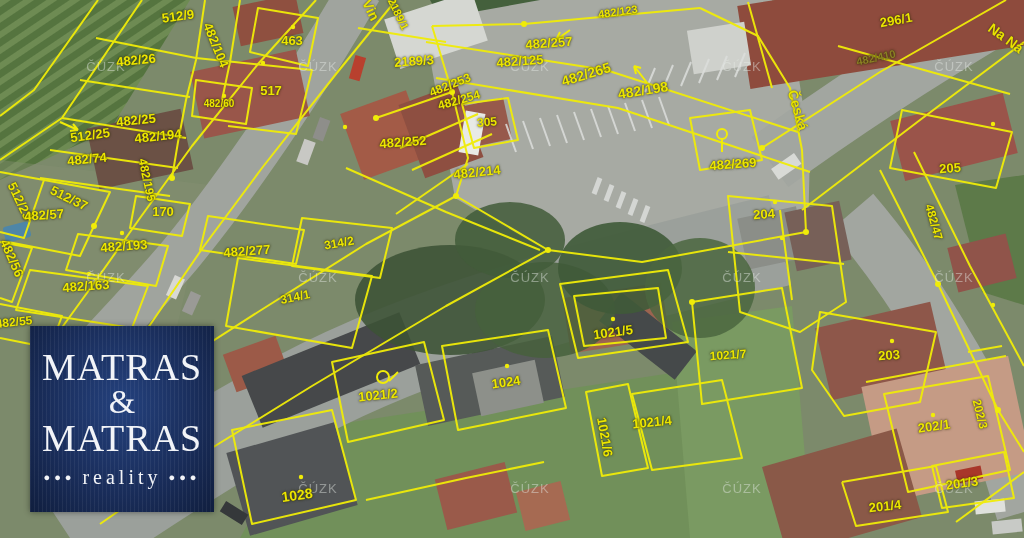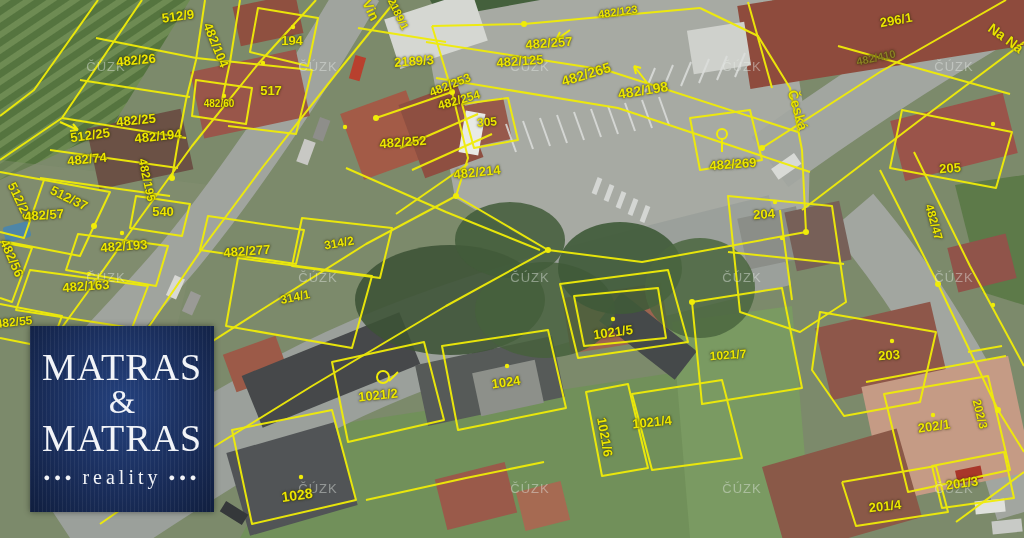--- a/index.html
+++ b/index.html
@@ -242,33 +242,33 @@
       <span class="wmark" style="left: 742px; top: 277px;">ČÚZK</span>
       <span class="wmark" style="left: 742px; top: 488px;">ČÚZK</span>
       <span class="wmark" style="left: 954px; top: 66px;">ČÚZK</span>
       <span class="wmark" style="left: 954px; top: 277px;">ČÚZK</span>
       <span class="wmark" style="left: 954px; top: 488px;">ČÚZK</span>
     </div>
 
   <div id="labels">
       <span class="plabel" style="left: 178px; top: 16px; font-size: 13px; transform: translate(-50%, -50%) rotate(-8deg);">512/9</span>
       <span class="plabel" style="left: 216px; top: 45px; font-size: 13px; transform: translate(-50%, -50%) rotate(68deg);">482/104</span>
-      <span class="plabel" style="left: 292px; top: 40px; font-size: 13px; transform: translate(-50%, -50%) rotate(0deg);">194</span>
+      <span class="plabel" style="left: 292px; top: 40px; font-size: 13px; transform: translate(-50%, -50%) rotate(0deg);">463</span>
       <span class="plabel" style="left: 136px; top: 60px; font-size: 13px; transform: translate(-50%, -50%) rotate(-6deg);">482/26</span>
       <span class="plabel" style="left: 271px; top: 90px; font-size: 13px; transform: translate(-50%, -50%) rotate(0deg);">517</span>
       <span class="plabel" style="left: 219px; top: 104px; font-size: 10px; transform: translate(-50%, -50%) rotate(0deg);">482/60</span>
       <span class="plabel" style="left: 136px; top: 120px; font-size: 13px; transform: translate(-50%, -50%) rotate(-6deg);">482/25</span>
       <span class="plabel" style="left: 90px; top: 135px; font-size: 13px; transform: translate(-50%, -50%) rotate(-8deg);">512/25</span>
       <span class="plabel" style="left: 158px; top: 136px; font-size: 13px; transform: translate(-50%, -50%) rotate(-6deg);">482/194</span>
       <span class="plabel" style="left: 87px; top: 159px; font-size: 13px; transform: translate(-50%, -50%) rotate(-6deg);">482/74</span>
       <span class="plabel" style="left: 147px; top: 180px; font-size: 12px; transform: translate(-50%, -50%) rotate(78deg);">482/195</span>
       <span class="plabel" style="left: 20px; top: 201px; font-size: 13px; transform: translate(-50%, -50%) rotate(64deg);">512/23</span>
       <span class="plabel" style="left: 69px; top: 198px; font-size: 13px; transform: translate(-50%, -50%) rotate(26deg);">512/37</span>
       <span class="plabel" style="left: 44px; top: 215px; font-size: 13px; transform: translate(-50%, -50%) rotate(-4deg);">482/57</span>
-      <span class="plabel" style="left: 163px; top: 211px; font-size: 13px; transform: translate(-50%, -50%) rotate(0deg);">540</span>
+      <span class="plabel" style="left: 163px; top: 211px; font-size: 13px; transform: translate(-50%, -50%) rotate(0deg);">170</span>
       <span class="plabel" style="left: 124px; top: 246px; font-size: 13px; transform: translate(-50%, -50%) rotate(-4deg);">482/193</span>
       <span class="plabel" style="left: 247px; top: 251px; font-size: 13px; transform: translate(-50%, -50%) rotate(-4deg);">482/277</span>
       <span class="plabel" style="left: 12px; top: 258px; font-size: 13px; transform: translate(-50%, -50%) rotate(66deg);">482/56</span>
       <span class="plabel" style="left: 86px; top: 286px; font-size: 13px; transform: translate(-50%, -50%) rotate(-4deg);">482/163</span>
       <span class="plabel" style="left: 339px; top: 243px; font-size: 12px; transform: translate(-50%, -50%) rotate(-10deg);">314/2</span>
       <span class="plabel" style="left: 295px; top: 297px; font-size: 12px; transform: translate(-50%, -50%) rotate(-12deg);">314/1</span>
       <span class="plabel" style="left: 14px; top: 322px; font-size: 12px; transform: translate(-50%, -50%) rotate(-6deg);">482/55</span>
       <span class="plabel" style="left: 398px; top: 14px; font-size: 11px; transform: translate(-50%, -50%) rotate(64deg);">2189/1</span>
       <span class="plabel" style="left: 414px; top: 61px; font-size: 13px; transform: translate(-50%, -50%) rotate(-4deg);">2189/3</span>
       <span class="plabel" style="left: 618px; top: 12px; font-size: 11px; transform: translate(-50%, -50%) rotate(-8deg);">482/123</span>

